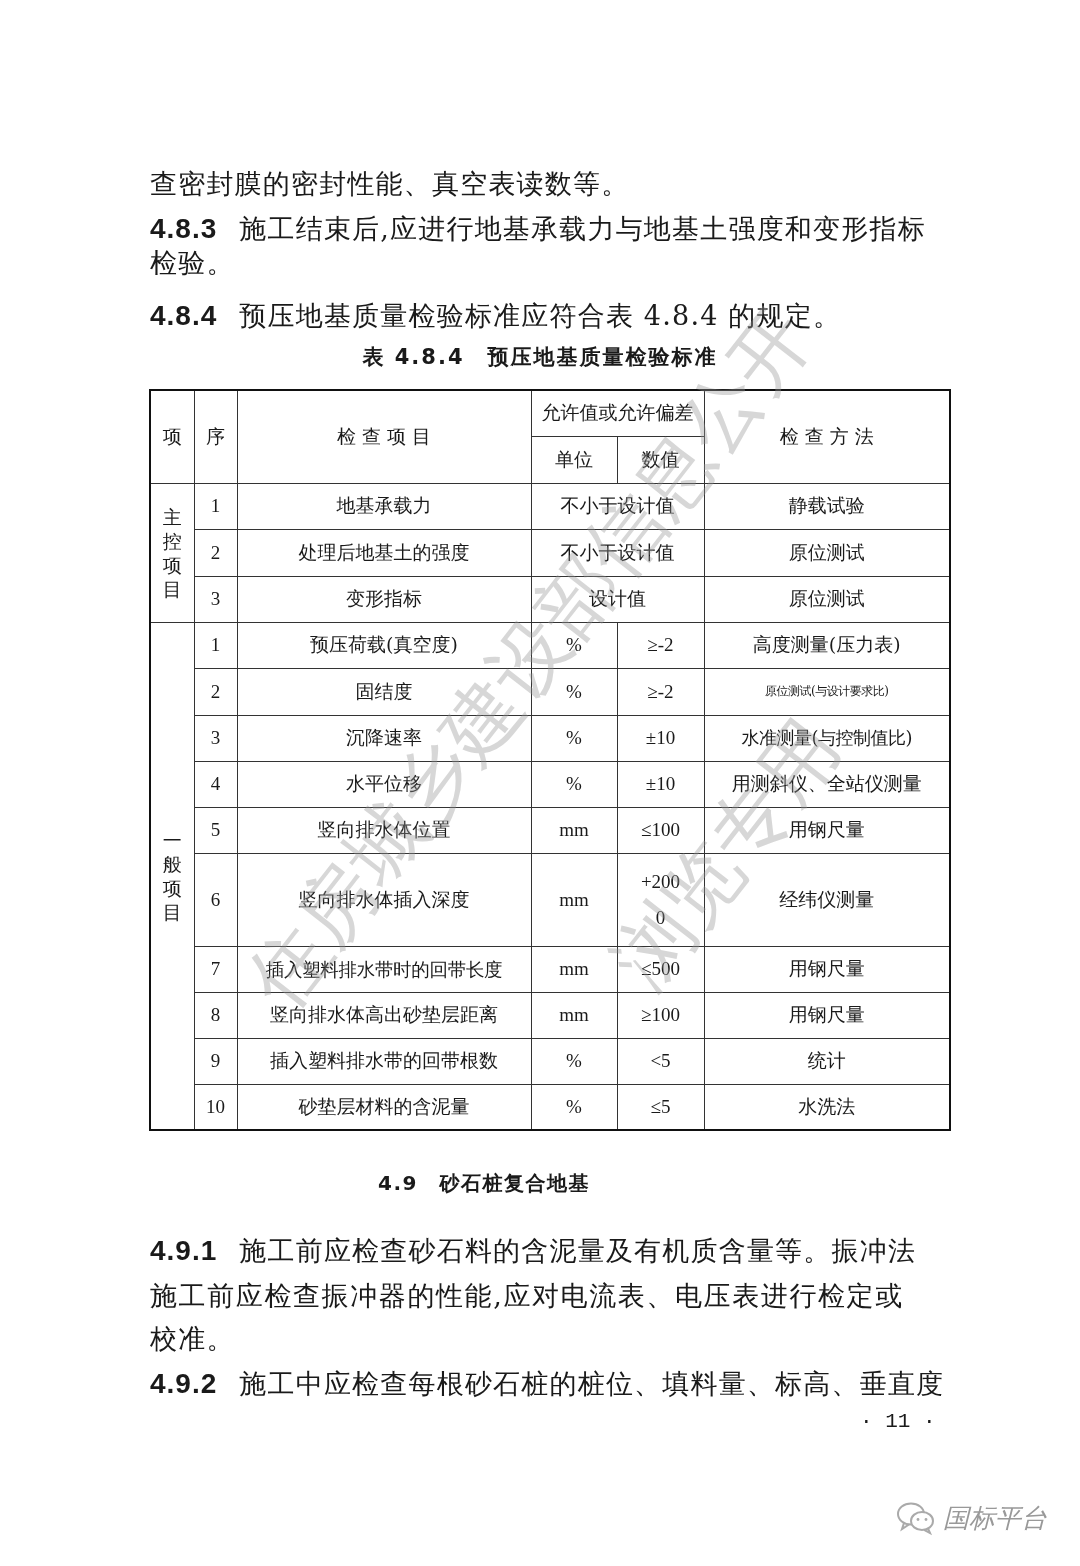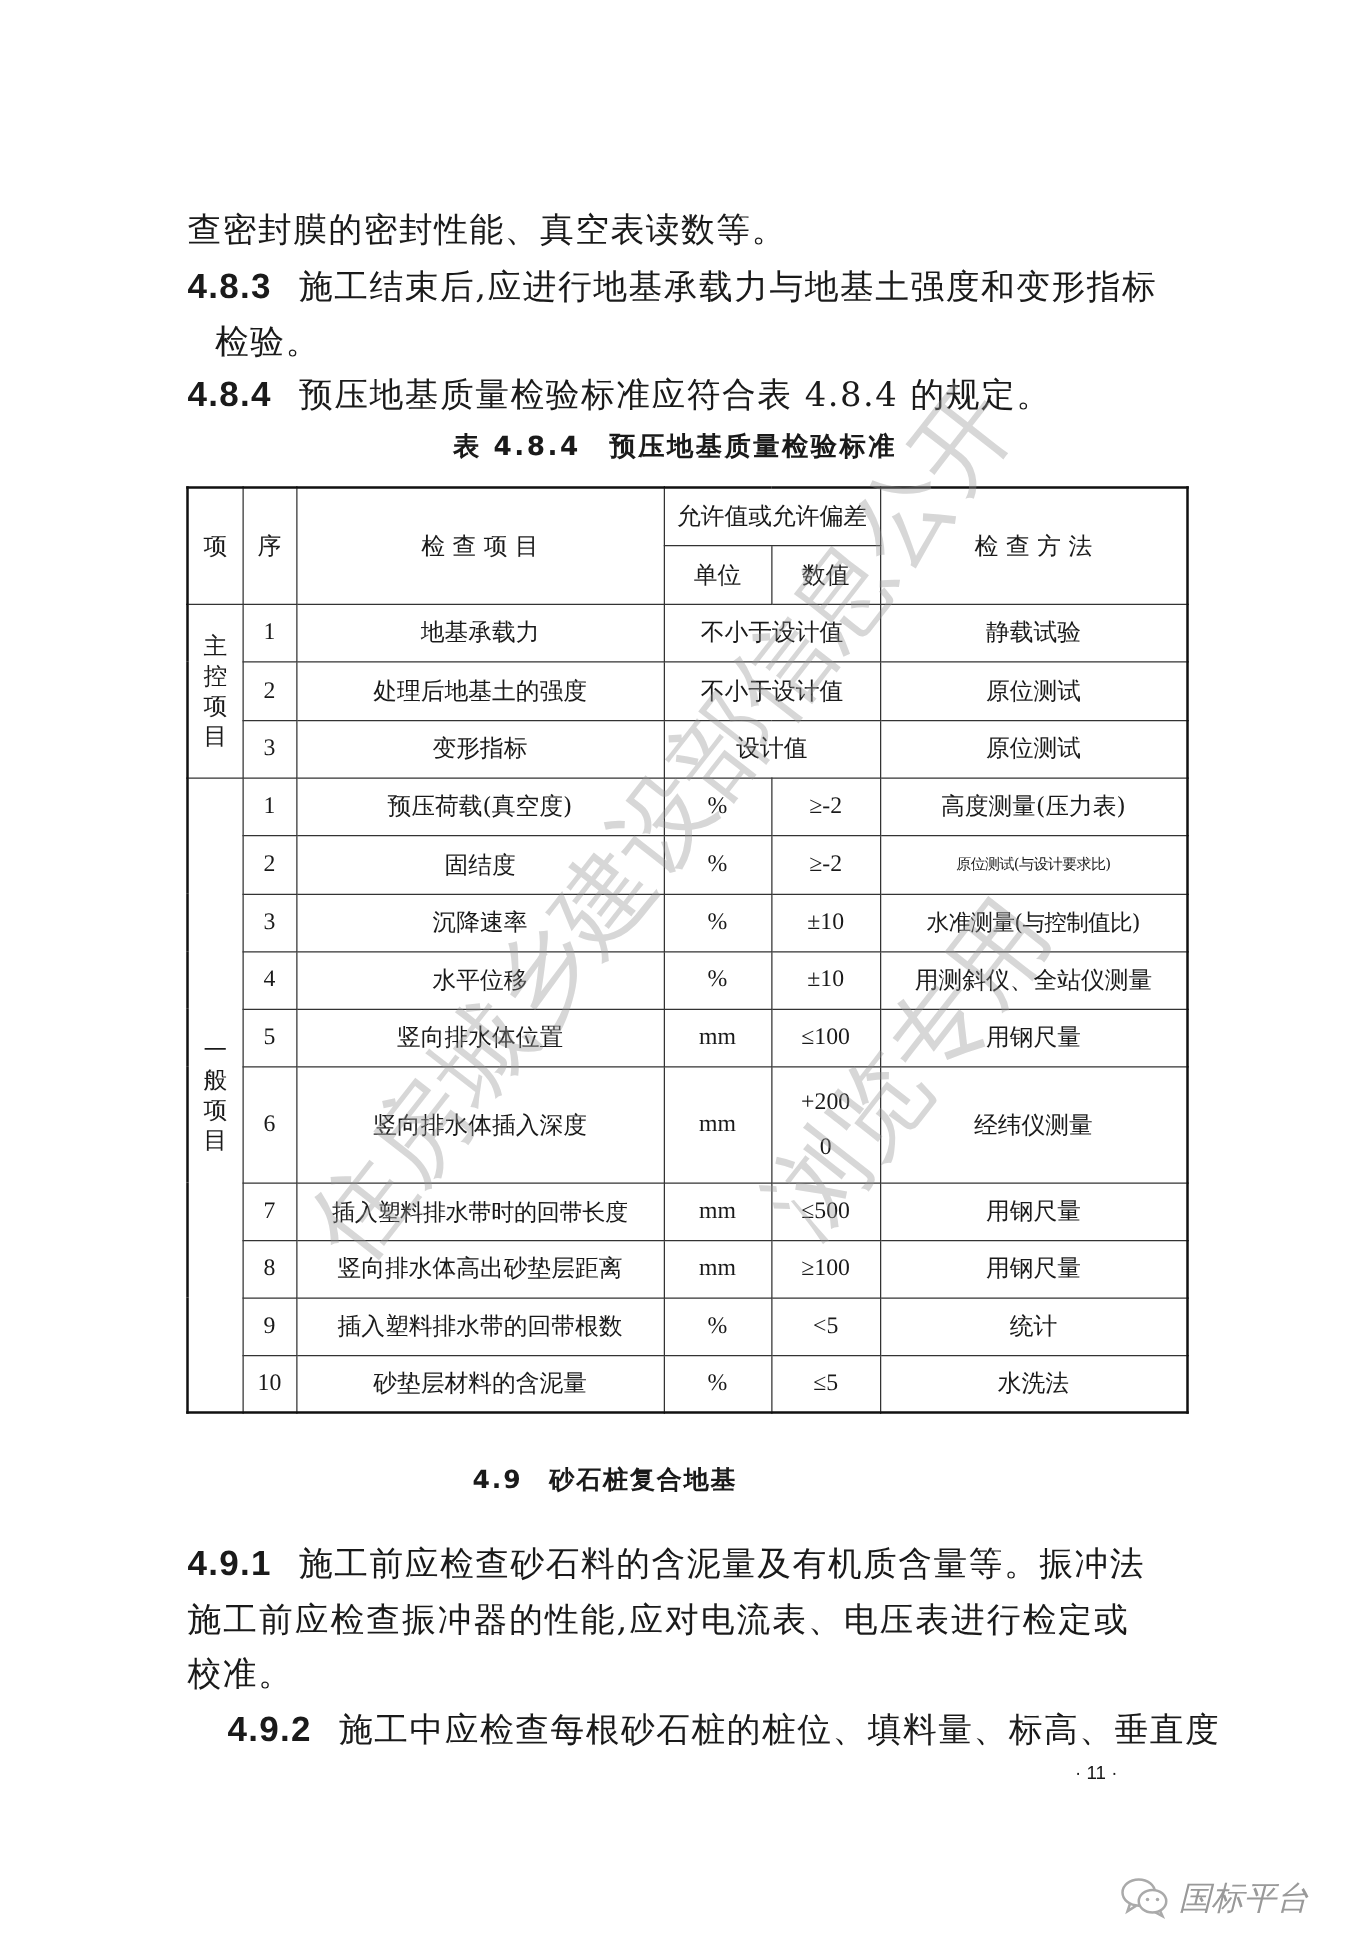--- a/index.html
+++ b/index.html
@@ -11,36 +11,36 @@
   .clause-num { font-family:Liberation Sans, sans-serif; font-weight:bold; font-size:28px; margin-right:22px; letter-spacing:1px;text-align:right; }
   .caption { position:absolute; top:343px; left:0; width:1080px; text-align:center; font-size:21px; font-weight:bold; font-family:"DejaVu Sans",sans-serif; letter-spacing:2px; }
   .section { position:absolute; top:1170px; left:0; width:968px; text-align:center; font-size:20px; font-weight:bold; font-family:"DejaVu Sans",sans-serif; letter-spacing:1.5px; }
   table.std {
     position:absolute; left:149px; top:389px; width:800px; border-collapse:collapse;
     border:2.5px solid #111; font-size:19px; table-layout:fixed;
   }
   table.std td, table.std th { border:1.3px solid #333; text-align:center; vertical-align:middle; padding:0; font-weight:normal; }
   .num { font-family:"Liberation Serif",serif; font-size:19px; }
   .vert { line-height:24px; }
-  .page-num { position:absolute; top:1410px; left:860px; font-size:15px; font-family:Liberation Sans, sans-serif; }
+  .page-num { position:absolute; top:1410px; left:860px; font-size:21px; font-family:Liberation Mono, monospace; }
   .wechat { position:absolute; top:1500px; left:895px; display:flex; align-items:center; color:#999; font-size:26px; font-family:"DejaVu Sans",sans-serif;font-style:italic; }
   .watermark {
     position:absolute; color:rgba(150,150,150,0.38); font-family:"DejaVu Sans",sans-serif; white-space:nowrap;
     pointer-events:none; transform-origin:left top;
   }
 </style>
 </head>
 <body>
 
 <div class="line" style="top:166px;">查密封膜的密封性能、真空表读数等。</div>
 
 <div class="line" style="top:211px;">
   <span class="clause-num">4.8.3</span><span>施工结束后,应进行地基承载力与地基土强度和变形指标</span>
 </div>
-<div class="line" style="top:255px;margin-left:22px;">检验。</div>
+<div class="line" style="top:245px;">检验。</div>
 
 <div class="line" style="top:298px;">
   <span class="clause-num">4.8.4</span><span>预压地基质量检验标准应符合表 4.8.4 的规定。</span>
 </div>
 
 <div class="caption">表 4.8.4　预压地基质量检验标准</div>
 
 <table class="std">
   <colgroup>
     <col style="width:44px">
@@ -161,21 +161,21 @@
   </table>
 
 <div class="section">4.9　砂石桩复合地基</div>
 
 <div class="line" style="top:1233px;">
   <span class="clause-num">4.9.1</span><span>施工前应检查砂石料的含泥量及有机质含量等。振冲法</span>
 </div>
 <div class="line" style="top:1278px; letter-spacing:1.6px;">施工前应检查振冲器的性能,应对电流表、电压表进行检定或</div>
 <div class="line" style="top:1321px;">校准。</div>
 
-<div class="line" style="top:1366px;margin-left:32px;">
+<div class="line" style="top:1366px;">
   <span class="clause-num">4.9.2</span><span>施工中应检查每根砂石桩的桩位、填料量、标高、垂直度</span>
 </div>
 
 <div class="page-num">· 11 ·</div>
 
 <div class="watermark" style="left:225px; top:965px; font-size:78px; transform:rotate(-52deg);">住房城乡建设部信息公开</div>
 <div class="watermark" style="left:590px; top:945px; font-size:78px; transform:rotate(-52deg);">浏览专用</div>
 
 <div class="wechat">
   <svg width="42" height="36" viewBox="0 0 42 36">

